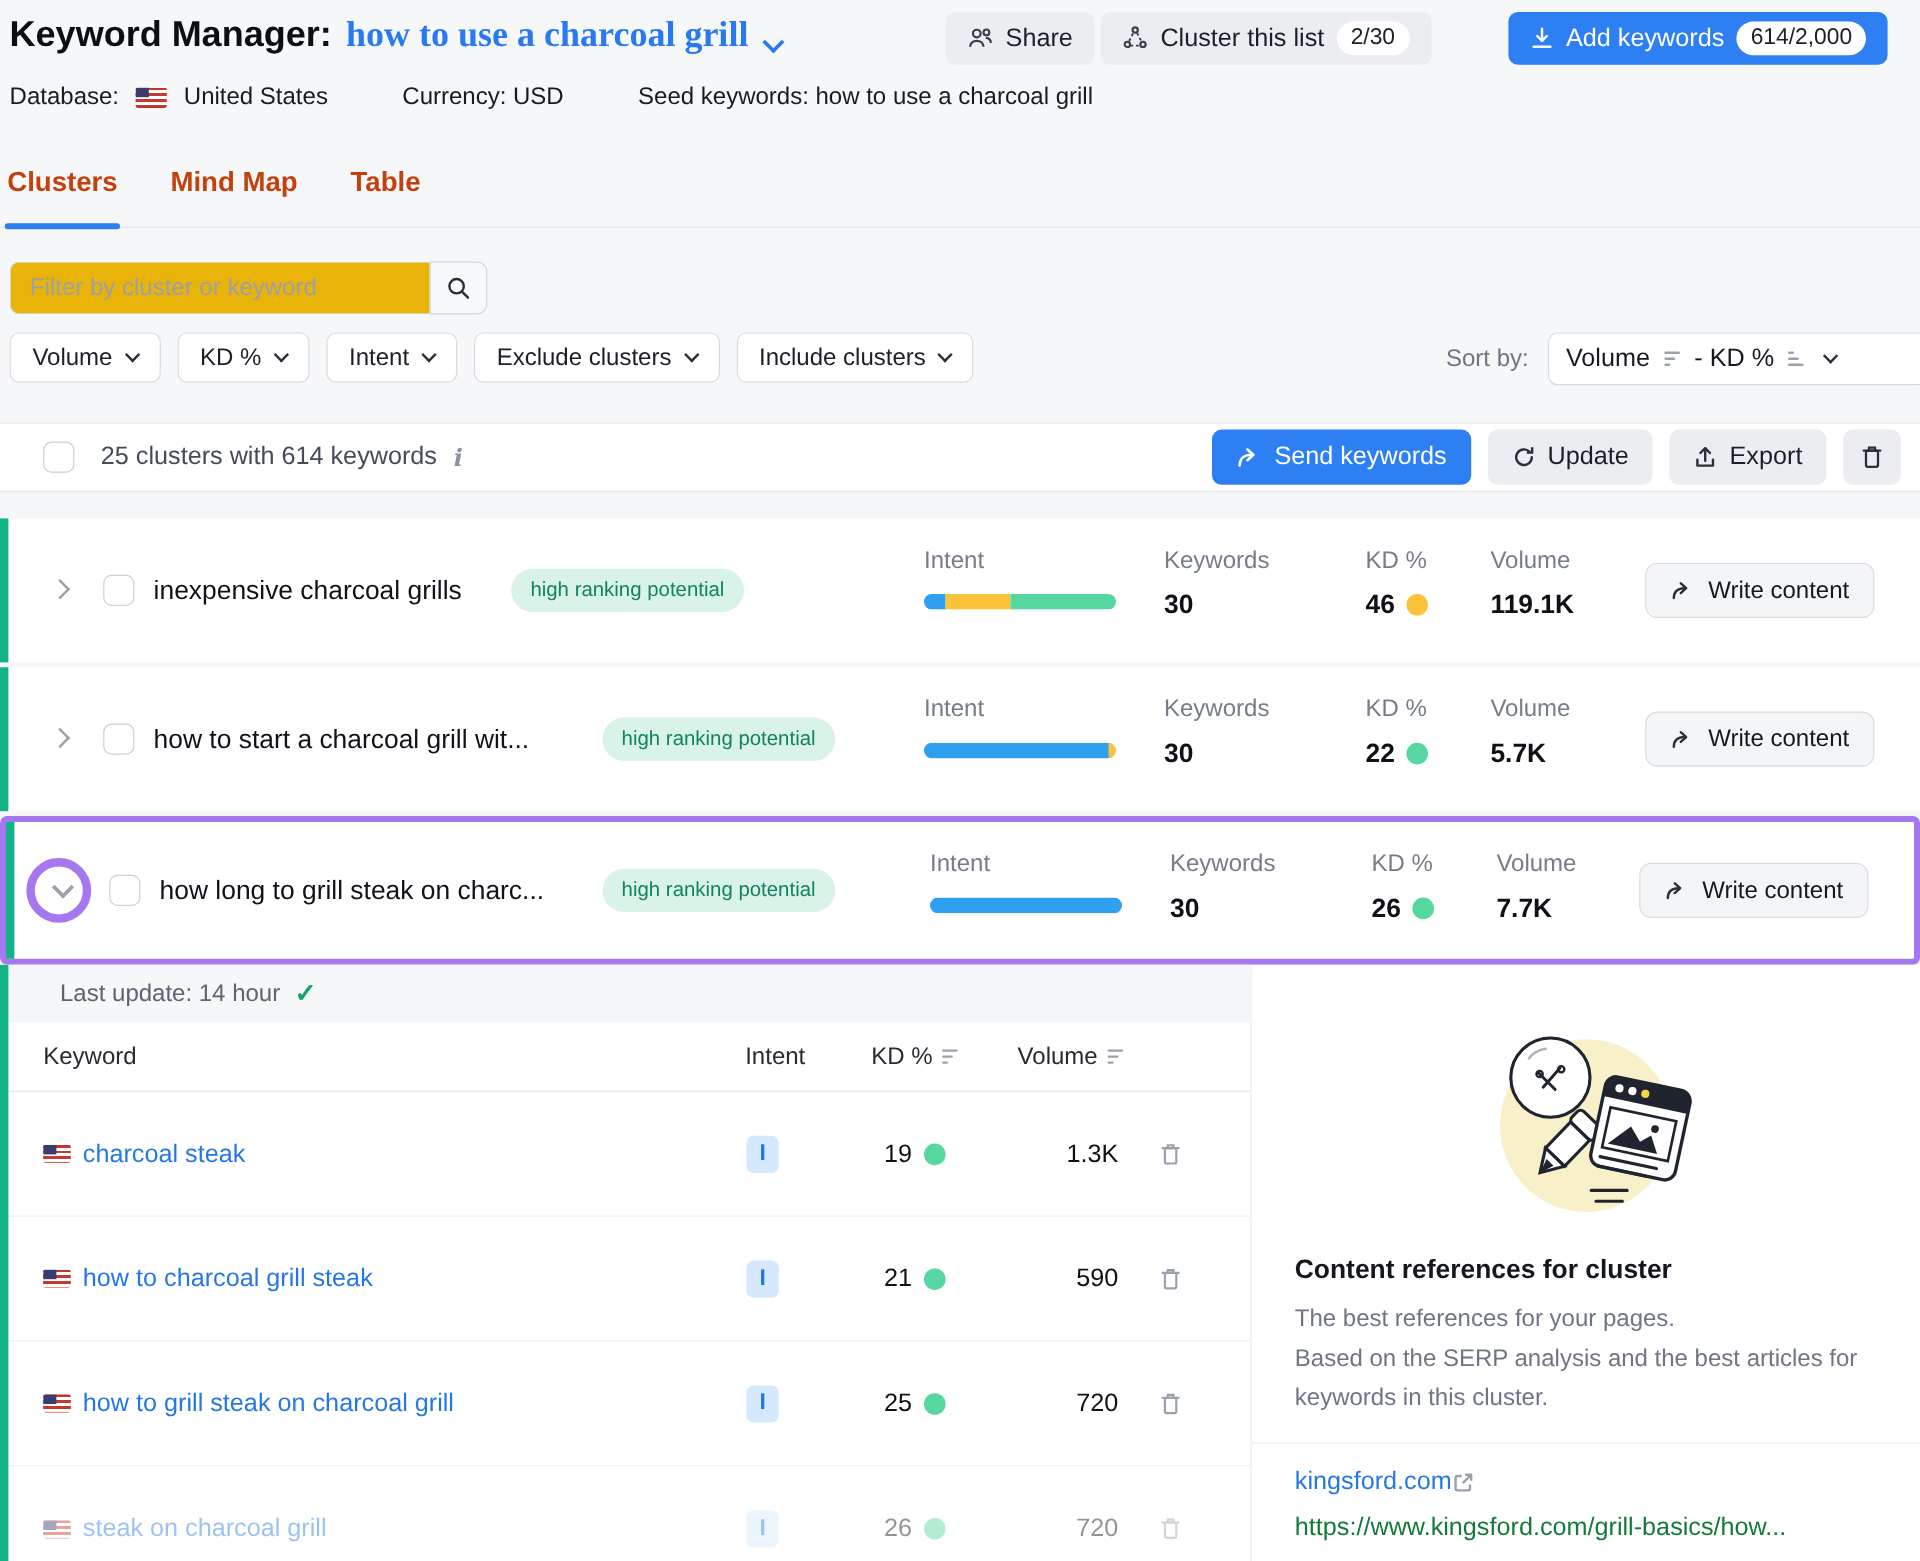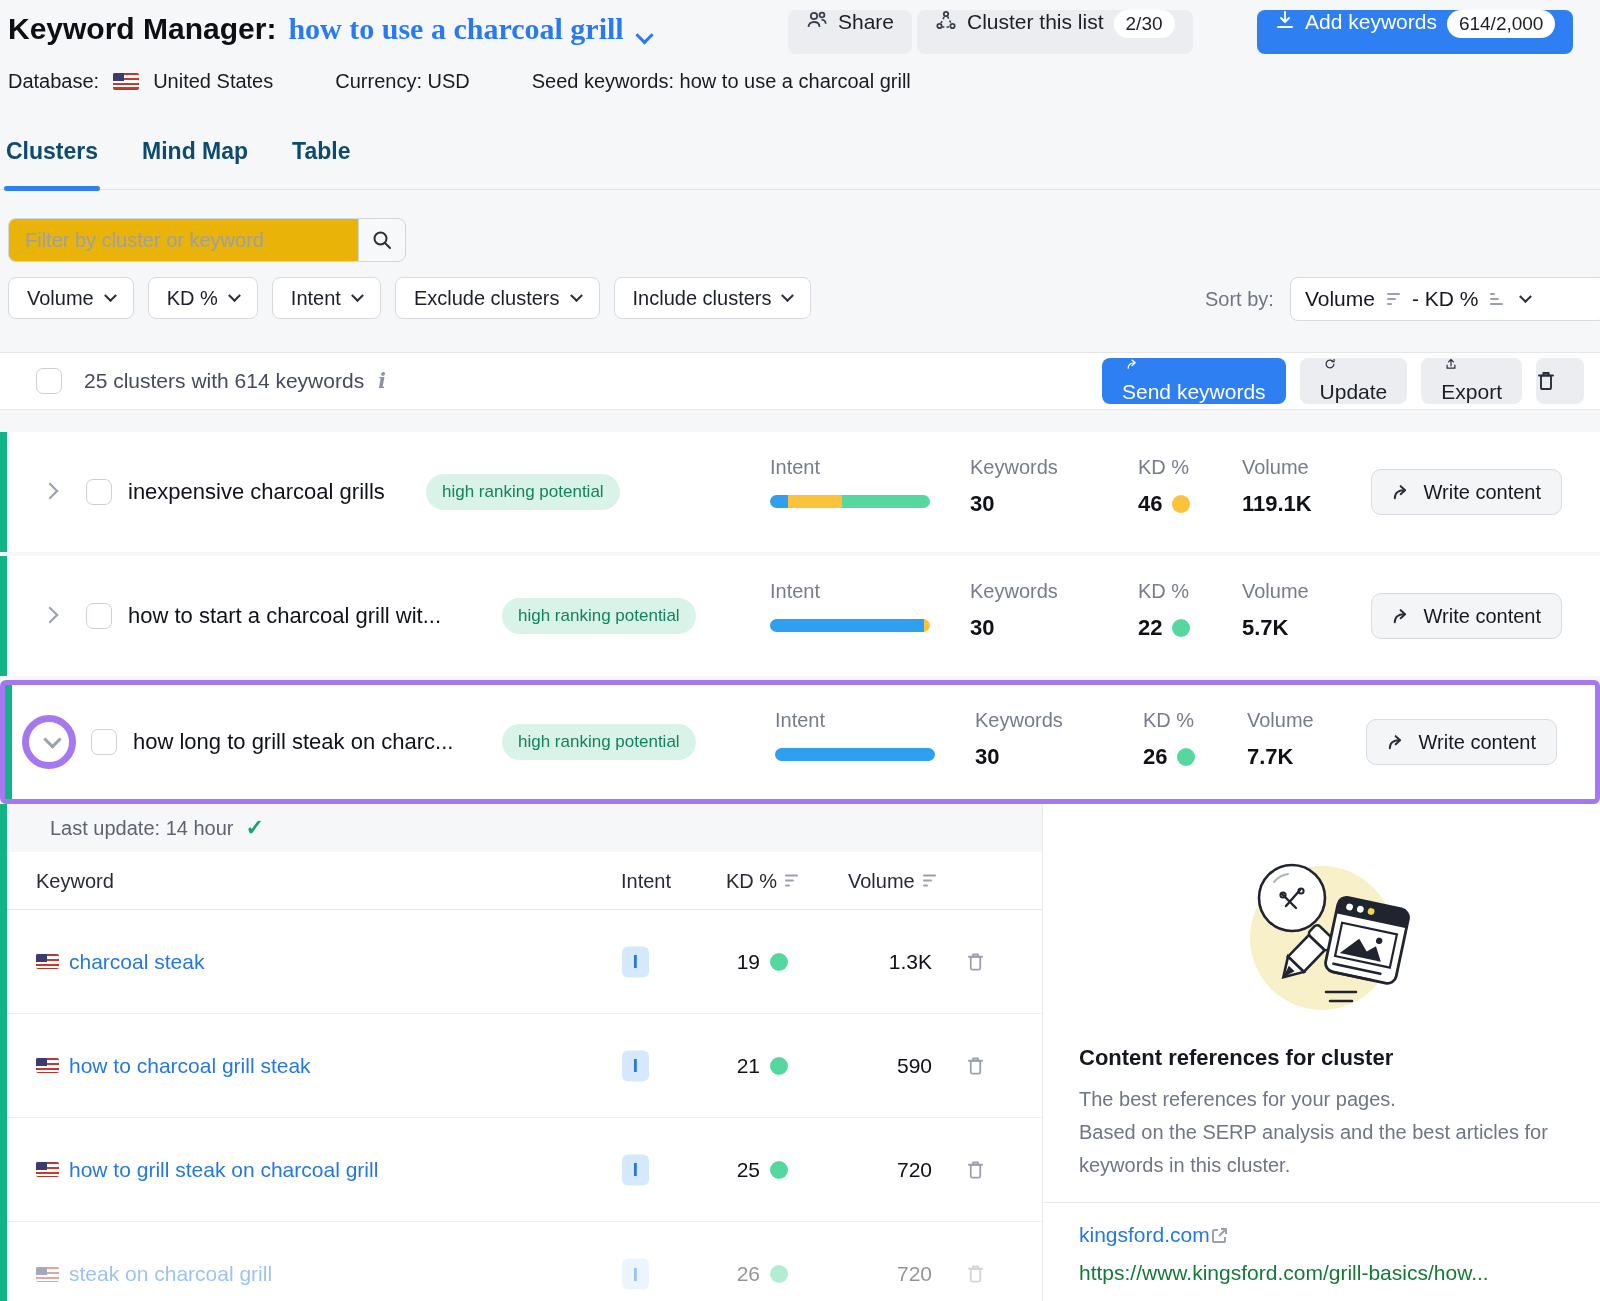--- a/index.html
+++ b/index.html
@@ -6,35 +6,35 @@
   html,body { width:1600px; height:1301px; }
   body {
     position:relative; overflow:hidden;
     background:#f6f7f9;
     font-family:"Liberation Sans", sans-serif;
     color:#15181f;
   }
   
   .title-row { position:absolute; top:12px; left:8px; display:flex; align-items:flex-end; gap:12px; }
   .title-chev { width:13px; height:13px; border-right:3px solid #2979f2; border-bottom:3px solid #2979f2; transform:rotate(45deg) translate(-3px,-3px); margin-left:2px; }
-  .top-btn { position:absolute; top:10px; height:44px; display:flex; align-items:flex-start; gap:10px; padding:0 18px; border-radius:8px; background:#ebedf1; font-size:21px; color:#1c1f27; cursor:pointer; }
+  .top-btn { position:absolute; top:10px; height:44px; display:flex; align-items:center; gap:10px; padding:0 18px; border-radius:8px; background:#ebedf1; font-size:21px; color:#1c1f27; cursor:pointer; }
   .btn-share { left:788px; }
   .btn-cluster { left:917px; }
   .btn-add { left:1257px; background:#2e7ff2; color:#fff; }
   .pill { background:#fff; border-radius:14px; padding:3px 12px; font-size:19px; color:#1c1f27; }
   .meta-row { position:absolute; top:70px; left:8px; display:flex; align-items:center; gap:14px; font-size:20px; color:#181b22; }
   .meta-gap { width:34px; }
   
   .us-flag { width:26px; height:17px; border-radius:2px; position:relative; overflow:hidden;
     background:repeating-linear-gradient(#c5392f 0 2.4px, #fff 2.4px 4.8px); box-shadow:0 0 0 1px rgba(0,0,0,.08) inset; }
   .us-flag::after { content:""; position:absolute; left:0; top:0; width:11px; height:8px; background:#3c3b6e; }
   .us-flag.small { width:23px; height:15px; }
   
   .tabs { position:absolute; top:138px; left:0; right:0; height:52px; border-bottom:1px solid #e2e3e8; padding-left:6px; display:flex; gap:44px; }
-  .tab { font-size:23px; font-weight:700; color:#0c4a6e; padding-bottom:18px; position:relative; cursor:pointer; }
+  .tab { font-size:23px; font-weight:700; color:#c2410c; padding-bottom:18px; position:relative; cursor:pointer; }
   .tab.active::after { content:""; position:absolute; left:-2px; right:-2px; bottom:-2px; height:5px; background:#2e7ff2; border-radius:3px; }
   
   .search-wrap { position:absolute; top:218px; left:8px; display:flex; }
   .search-input { width:350px; height:44px; border:1px solid #d3d6dd; border-right:none; border-radius:8px 0 0 8px; background:#eab308; font-size:20px; color:#30343d; padding:0 16px; outline:none; font-family:"Liberation Sans",sans-serif; }
   .search-input::placeholder { color:#9aa0ab; }
   .search-btn { width:48px; height:44px; border:1px solid #d3d6dd; border-radius:0 8px 8px 0; background:#f7f8fa; display:flex; align-items:center; justify-content:center; cursor:pointer; }
   
   .chips { position:absolute; top:277px; left:8px; display:flex; gap:14px; }
   .chip { height:42px; padding:0 18px; border:1px solid #d8dade; border-radius:8px; background:#fff; display:flex; align-items:center; gap:12px; font-size:20px; color:#1c1f27; cursor:pointer; }
   .cv-sm { width:9px; height:9px; border-right:2.4px solid #2a2e38; border-bottom:2.4px solid #2a2e38; transform:rotate(45deg) translate(-2px,-2px); }
@@ -44,21 +44,21 @@
   .sort-ic { display:inline-flex; flex-direction:column; gap:2.5px; align-items:flex-start; }
   .sort-ic i { display:block; height:2.6px; background:#9aa1ad; border-radius:2px; }
   .sort-ic.desc i:nth-child(1){width:13px}.sort-ic.desc i:nth-child(2){width:9px}.sort-ic.desc i:nth-child(3){width:5px}
   .sort-ic.asc i:nth-child(1){width:5px}.sort-ic.asc i:nth-child(2){width:9px}.sort-ic.asc i:nth-child(3){width:13px}
   
   .toolbar { position:absolute; top:352px; left:0; right:0; height:58px; background:#fff; border-top:1px solid #e5e6ea; border-bottom:1px solid #e5e6ea; display:flex; align-items:center; padding:0 16px 0 36px; }
   .checkbox { width:26px; height:26px; border:1.6px solid #ccd0d8; border-radius:7px; background:#fff; flex:none; cursor:pointer; }
   .toolbar-summary { margin-left:22px; font-size:21px; color:#454b59; }
   .info-i { margin-left:14px; font-family:"DejaVu Serif",serif; font-style:italic; font-weight:700; font-size:20px; color:#8b92a0; }
   .toolbar-actions { margin-left:auto; display:flex; gap:14px; align-items:center; }
-  .act-btn { height:46px; border-radius:8px; display:flex; align-items:flex-start; gap:10px; padding:0 20px; font-size:21px; cursor:pointer;flex-direction:column; }
+  .act-btn { height:46px; border-radius:8px; display:flex; align-items:center; gap:10px; padding:0 20px; font-size:21px; cursor:pointer; }
   .act-primary { background:#2e7ff2; color:#fff; }
   .act-gray { background:#ebedf1; color:#1c1f27; }
   .act-icon { width:48px; padding:0; justify-content:center; }
   
   .cards { position:absolute; top:432px; left:0; right:0; }
   .card { position:relative; height:120px; background:#fff; margin-bottom:4px; }
   .card::before { content:""; position:absolute; left:0; top:0; bottom:0; width:7px; background:#12b487; }
   .card.highlight { height:124px; border:5px solid #a678f0; border-radius:6px; margin-bottom:0; }
   .chev-right { width:12px; height:12px; border-right:2.6px solid #9aa1ad; border-bottom:2.6px solid #9aa1ad; transform:rotate(-45deg); position:absolute; left:44px; top:53px; cursor:pointer; }
   .chev-down { width:13px; height:13px; border-right:3px solid #9aa1ad; border-bottom:3px solid #9aa1ad; transform:rotate(45deg); position:absolute; left:41px; top:48px; cursor:pointer; }

